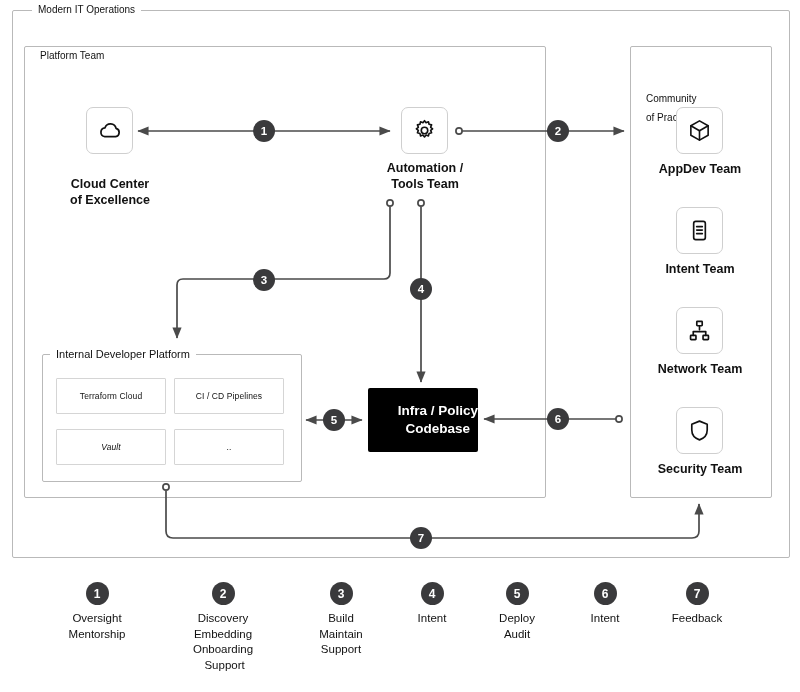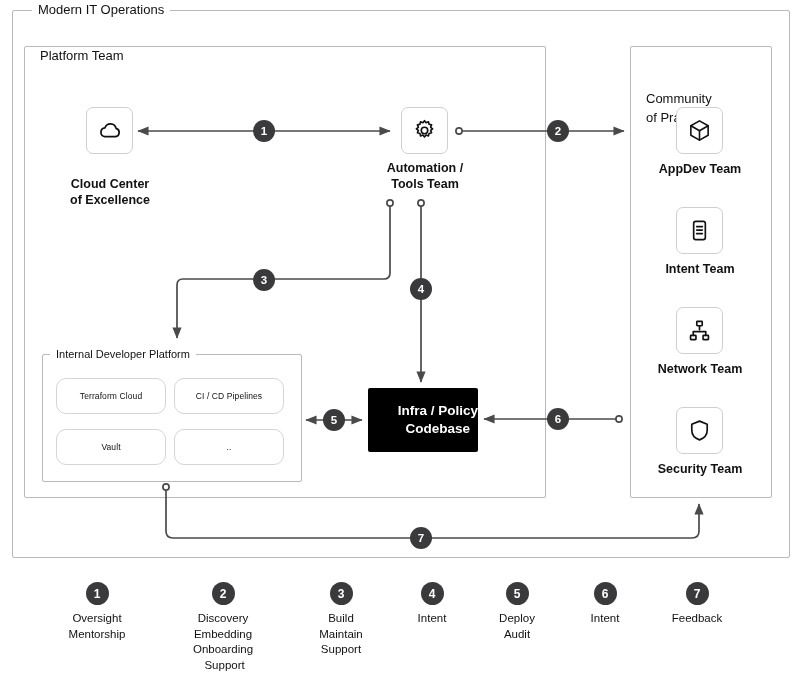--- a/index.html
+++ b/index.html
@@ -10,38 +10,38 @@
     -webkit-font-smoothing:antialiased;
   }
   #diagram-root{position:absolute;inset:0;}
   svg.layer{position:absolute;left:0;top:0;width:800px;height:692px;overflow:visible;}
   svg#edge-layer{pointer-events:none;}
 
   
   .frame{position:absolute;border:1px solid #b9b9b9;border-radius:2px;background:transparent;}
   .frame-label{
     position:absolute;background:#ffffff;padding:0 6px;
-    font-size:13px;line-height:13px;color:#111;white-space:pre;
+    font-size:10px;line-height:13px;color:#111;white-space:pre;
   }
   .frame-label.two-line{line-height:19px;margin-top:44px;}
 
   
   .tile{
     position:absolute;width:47px;height:47px;border:1px solid #cfcfcf;border-radius:7px;
     background:#fff;display:flex;align-items:center;justify-content:center;box-sizing:border-box;
   }
   .tile svg{display:block;}
   .node-label{
     position:absolute;text-align:center;font-size:12.5px;line-height:16px;
     color:#111;white-space:pre;font-weight:700;
   }
 
   
   .idp-card{
-    position:absolute;border:1px solid #d5d5d5;border-radius:10px;background:#fff;
+    position:absolute;border:1px solid #d5d5d5;border-radius:1px;background:#fff;
     display:flex;align-items:center;justify-content:center;box-sizing:border-box;
     font-size:8.5px;color:#111;letter-spacing:.1px;
   }
 
   
   #codebase-block{
     position:absolute;background:#000000;color:#ffffff;border-radius:2px;
     display:flex;align-items:center;justify-content:center;
     font-size:13.5px;line-height:18px;text-align:center;font-weight:600;
     box-sizing:border-box;
@@ -174,21 +174,21 @@
     </span>
   </div>
   <div class="node-label" style="left:625px;top:461px;width:150px;">Security Team</div>
 
   <div class="idp-card" style="left:56px;top:378px;width:110px;height:36px;">
     <span>Terraform Cloud</span>
   </div>
   <div class="idp-card" style="left:174px;top:378px;width:110px;height:36px;">
     <span>CI / CD Pipelines</span>
   </div>
-  <div class="idp-card" style="left:56px;top:429px;width:110px;height:36px;">
+  <div class="idp-card" style="left:56px;top:429px;width:110px;height:36px;font-style:italic;">
     <span>Vault</span>
   </div>
   <div class="idp-card" style="left:174px;top:429px;width:110px;height:36px;">
     <span>..</span>
   </div>
 
   <div id="codebase-block" style="left:368px;top:388px;width:110px;height:64px;justify-content:flex-end;">
     <span style="white-space:pre;">Infra / Policy
 Codebase</span>
   </div>

